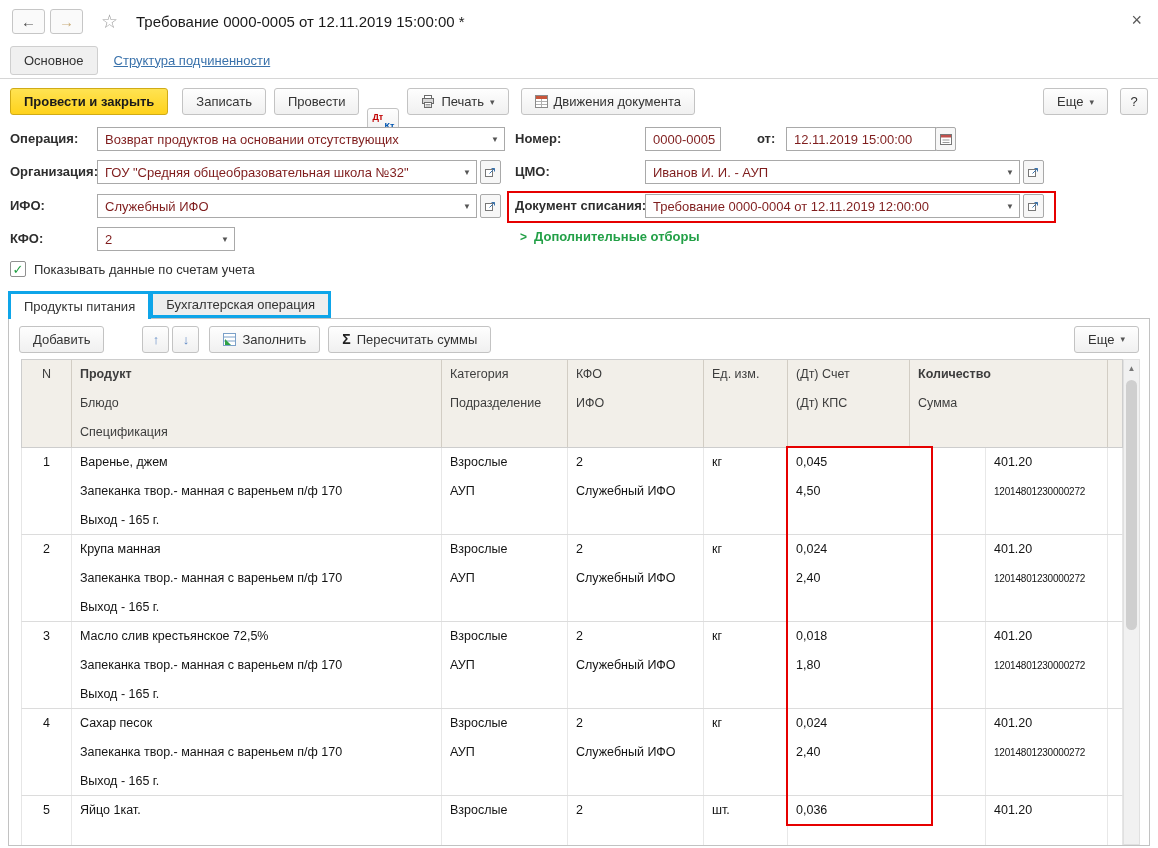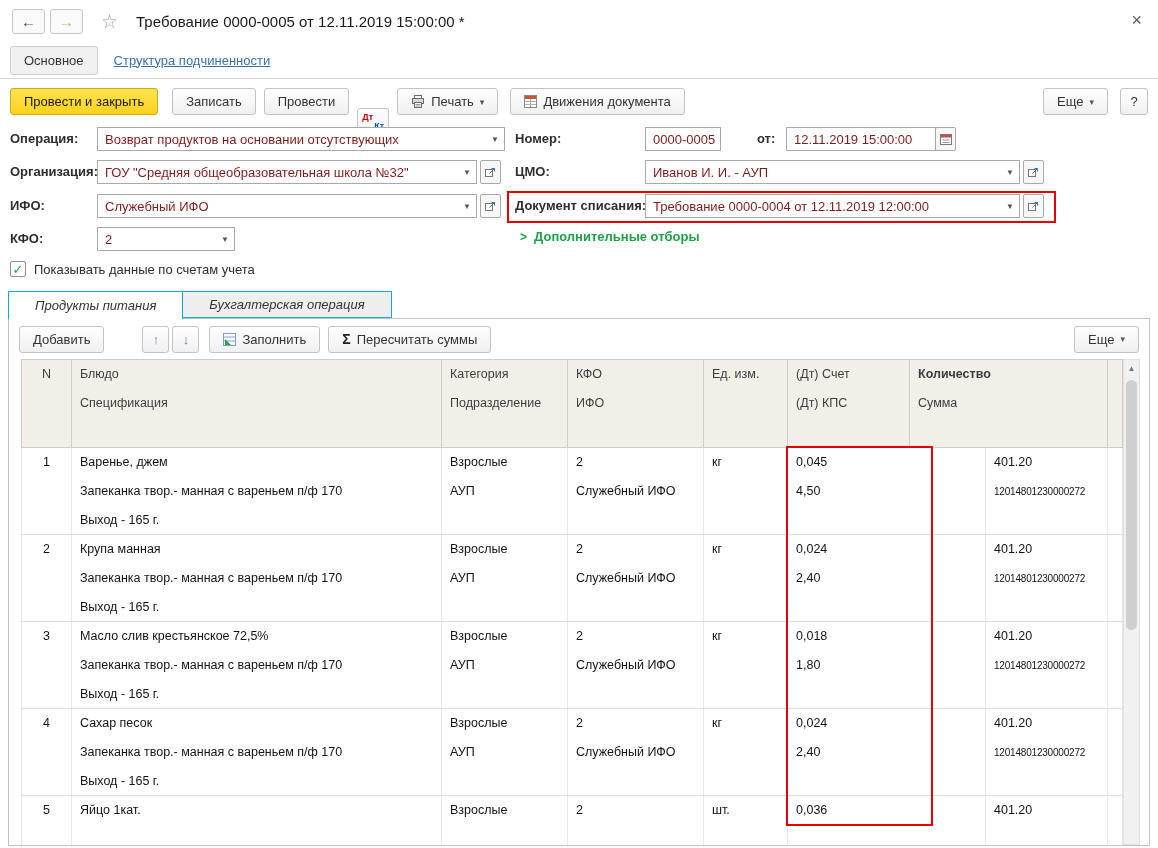--- a/index.html
+++ b/index.html
@@ -21,21 +21,21 @@
   
   .navrow{position:absolute;left:0;top:42px;right:0;height:37px;display:flex;align-items:center;
           padding:0 10px;gap:16px;border-bottom:1px solid #d6d6d6;}
   .main-tab{padding:6px 13px;border:1px solid #cfcfcf;border-radius:3px;background:#f0f0f0;color:#333;cursor:pointer;}
   .struct-link{color:#3a72ab;text-decoration:underline;cursor:pointer;}
 
   
   .toolbar{position:absolute;left:0;top:80px;right:0;height:43px;display:flex;align-items:center;padding:0 10px;}
   .btn{display:inline-flex;align-items:center;gap:6px;height:27px;padding:0 13px;border:1px solid #c3c3c3;
        border-radius:3px;background:linear-gradient(#fefefe,#f0f0f0);color:#333;white-space:nowrap;}
-  .btn.primary{background:linear-gradient(#ffe352,#ffd21c);border-color:#d0ab17;font-weight:normal;color:#1a1a1a;}
+  .btn.primary{background:linear-gradient(#ffe352,#ffd21c);border-color:#d0ab17;font-weight:bold;color:#1a1a1a;}
   .mr8{margin-right:8px;} .mr12{margin-right:12px;} .mr14{margin-right:14px;}
   .caret{font-size:9px;color:#555;}
   .dtkt{width:32px;padding:0;position:relative;margin-top:39px;}
   .dtkt .dt{position:absolute;left:4px;top:3px;font-size:9px;font-weight:bold;color:#c00000;}
   .dtkt .kt{position:absolute;right:4px;bottom:3px;font-size:9px;font-weight:bold;color:#0055b0;}
   .spacer{flex:1;}
   .btn.help{width:28px;justify-content:center;padding:0;}
   .svgicon{display:inline-block;vertical-align:middle;flex:0 0 auto;}
 
   
@@ -49,21 +49,21 @@
   .greenlink{position:absolute;display:flex;align-items:center;gap:7px;color:#23a047;font-weight:bold;cursor:pointer;}
   .greenlink .gchev{font-size:12px;}
   .checkrow{position:absolute;display:flex;align-items:center;gap:8px;}
   .checkbox{width:16px;height:16px;border:1px solid #8f8f8f;border-radius:2px;background:#fff;
             display:flex;align-items:center;justify-content:center;cursor:pointer;}
   .checkbox .check{color:#1e9e40;font-size:13px;font-weight:bold;line-height:1;}
   .chklabel{color:#2e2e2e;}
 
   
   .tabs{position:absolute;left:8px;top:291px;display:flex;z-index:3;}
-  .tab{height:27px;padding:0 26px;display:flex;align-items:center;border:1px solid #0ea5e9;background:#eee;color:#333;cursor:pointer;font-style:italic;}
+  .tab{height:27px;padding:0 13px;display:flex;align-items:center;border:3px solid #0ea5e9;background:#eee;color:#333;cursor:pointer;}
   .tab.active{background:#fff;height:28px;border-bottom:none;}
   .tab.inactive{margin-left:-1px;}
 
   
   .panel{position:absolute;left:8px;top:318px;width:1142px;bottom:2px;border:1px solid #c2c2c2;background:#fff;overflow:hidden;}
   .tbar{position:absolute;left:0;top:0;right:0;height:40px;display:flex;align-items:center;padding:0 10px;}
   .updown{display:flex;gap:3px;margin-left:30px;}
   .smallbtn{width:27px;padding:0;justify-content:center;}
   .arrowglyph{color:#5a86c4;font-size:13px;font-weight:bold;}
   .sigma{font-weight:bold;font-size:14px;color:#222;}
@@ -280,20 +280,21 @@
     </button>
   </div>
 
   <div class="tablewrap">
     <div class="gridarea">
       <div class="thead">
         <div class="hcell col-n">
           <div class="line">N</div>
         </div>
         <div class="hcell col-product">
+          <div class="line b">Продукт</div>
           <div class="line">Блюдо</div>
           <div class="line">Спецификация</div>
         </div>
         <div class="hcell col-category">
           <div class="line">Категория</div>
           <div class="line">Подразделение</div>
         </div>
         <div class="hcell col-kfo">
           <div class="line">КФО</div>
           <div class="line">ИФО</div>

